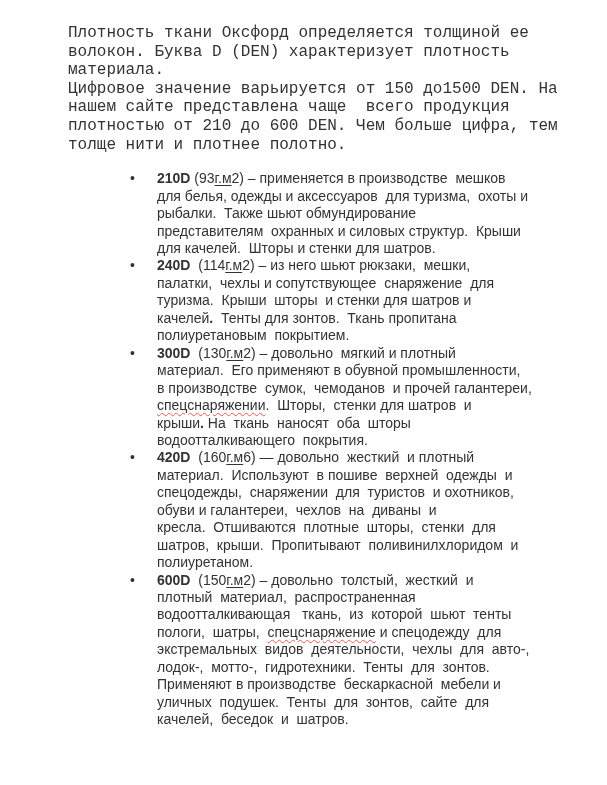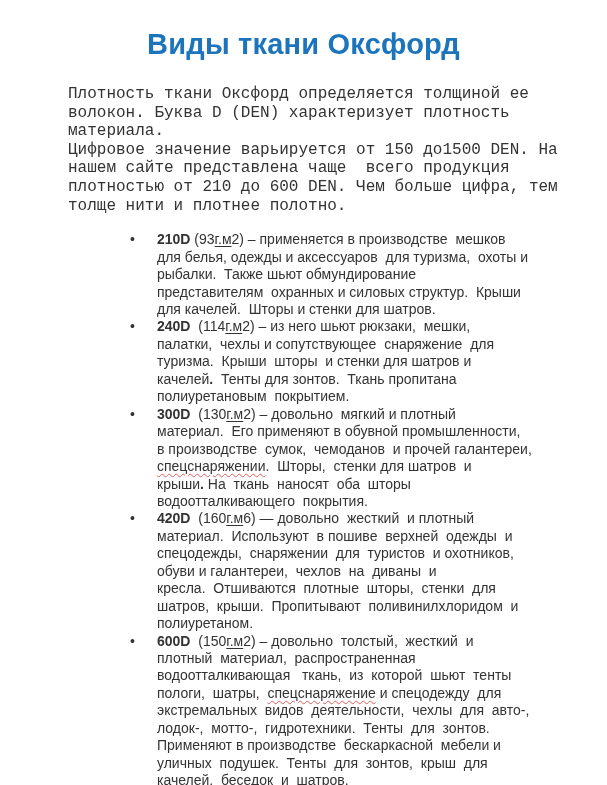--- a/index.html
+++ b/index.html
@@ -71,21 +71,20 @@
     text-decoration-style: wavy;
     text-decoration-thickness: 1px;
     text-decoration-color: var(--squiggle-red, #e05c5c);
     text-underline-offset: 2px;
   }
 </style>
 </head>
 <body>
 
 <div class="page">
-  <h1 class="doc-title">Виды ткани Оксфорд</h1>
 
   <div class="intro">Плотность ткани Оксфорд определяется толщиной ее
 волокон. Буква D (DEN) характеризует плотность материала.
 Цифровое значение варьируется от 150 до1500 DEN. На
 нашем сайте представлена чаще  всего продукция
 плотностью от 210 до 600 DEN. Чем больше цифра, тем
 толще нити и плотнее полотно.</div>
 
   <ul class="fabric-list">
       <li>
@@ -125,17 +124,17 @@
       </li>
       <li>
         <span class="marker">•</span>
         <div class="item-text"><b>600D</b><span>  (150</span><span class="sq-green">г.м</span><span>2) – довольно  толстый,  жесткий  и
 плотный  материал,  распространенная
 водоотталкивающая   ткань,  из  которой  шьют  тенты
 пологи,  шатры,  </span><span class="sq-red">спецснаряжение</span><span> и спецодежду  для
 экстремальных  видов  деятельности,  чехлы  для  авто-,
 лодок-,  мотто-,  гидротехники.  Тенты  для  зонтов.
 Применяют в производстве  бескаркасной  мебели и
-уличных  подушек.  Тенты  для  зонтов,  крыш  для
+уличных  подушек.  Тенты  для  зонтов,  сайте  для
 качелей,  беседок  и  шатров.</span></div>
       </li>
     </ul>
 </div>
 
 </body></html>

